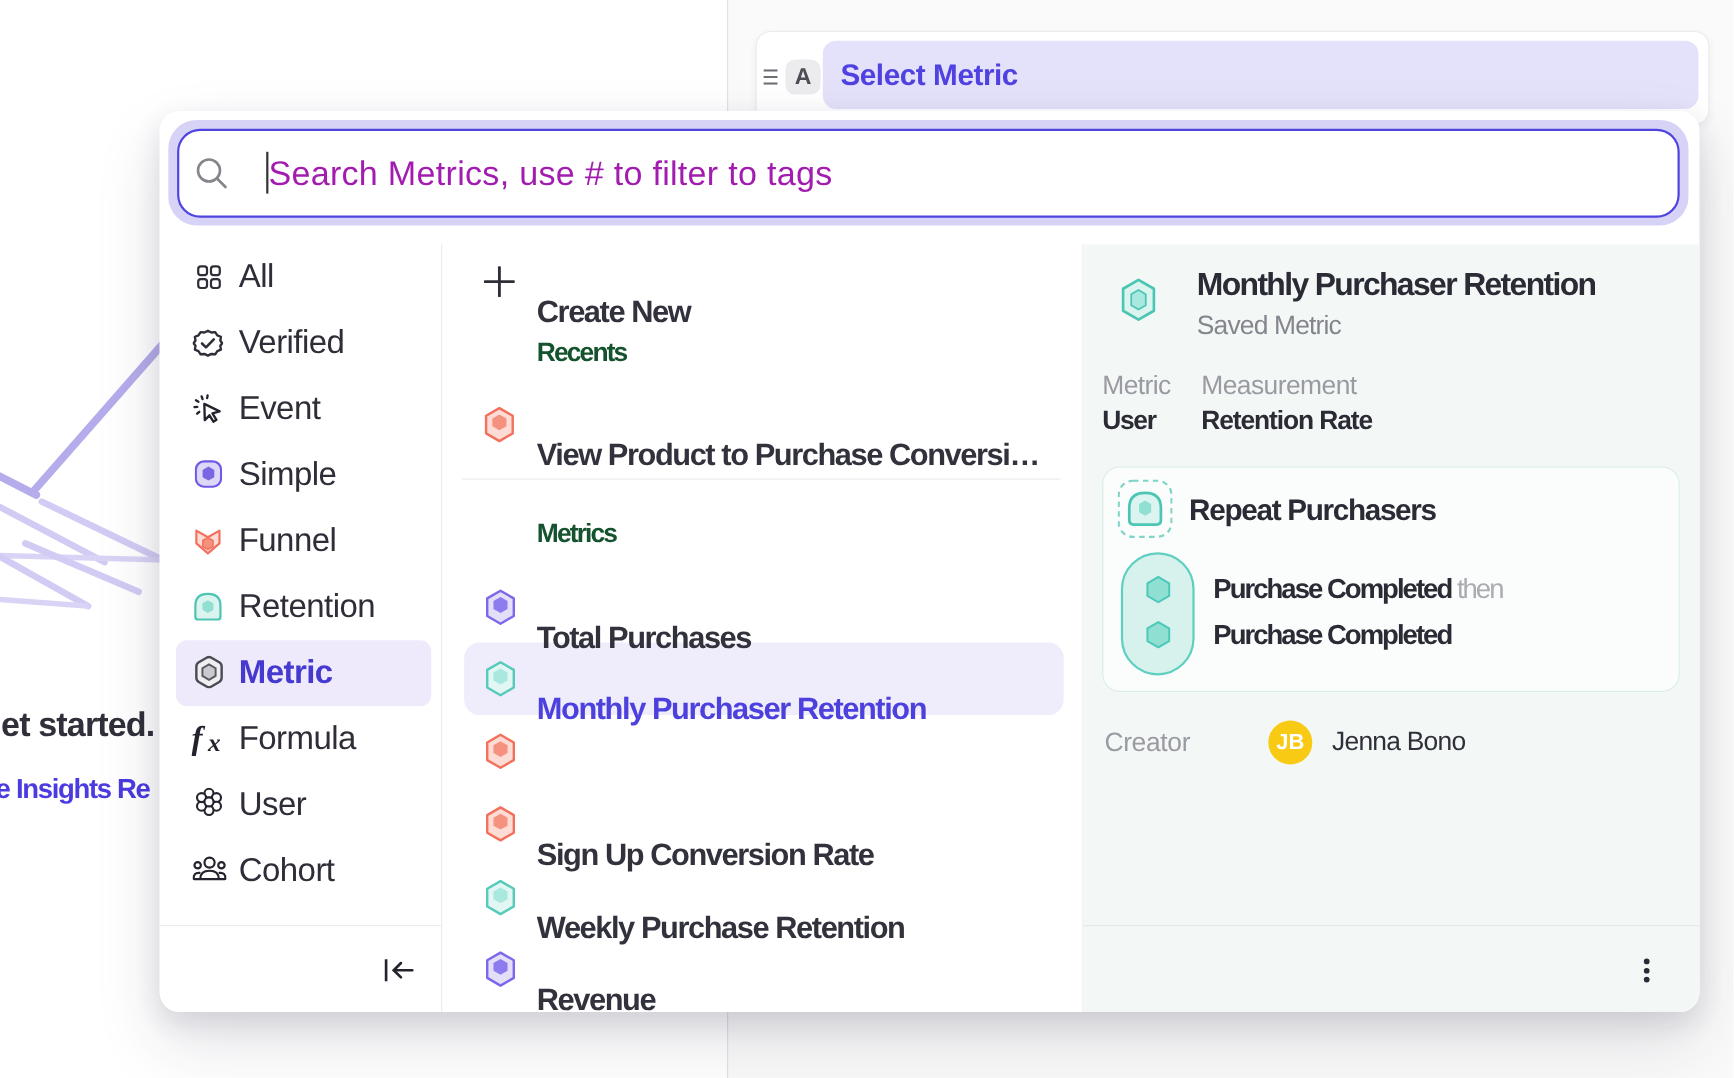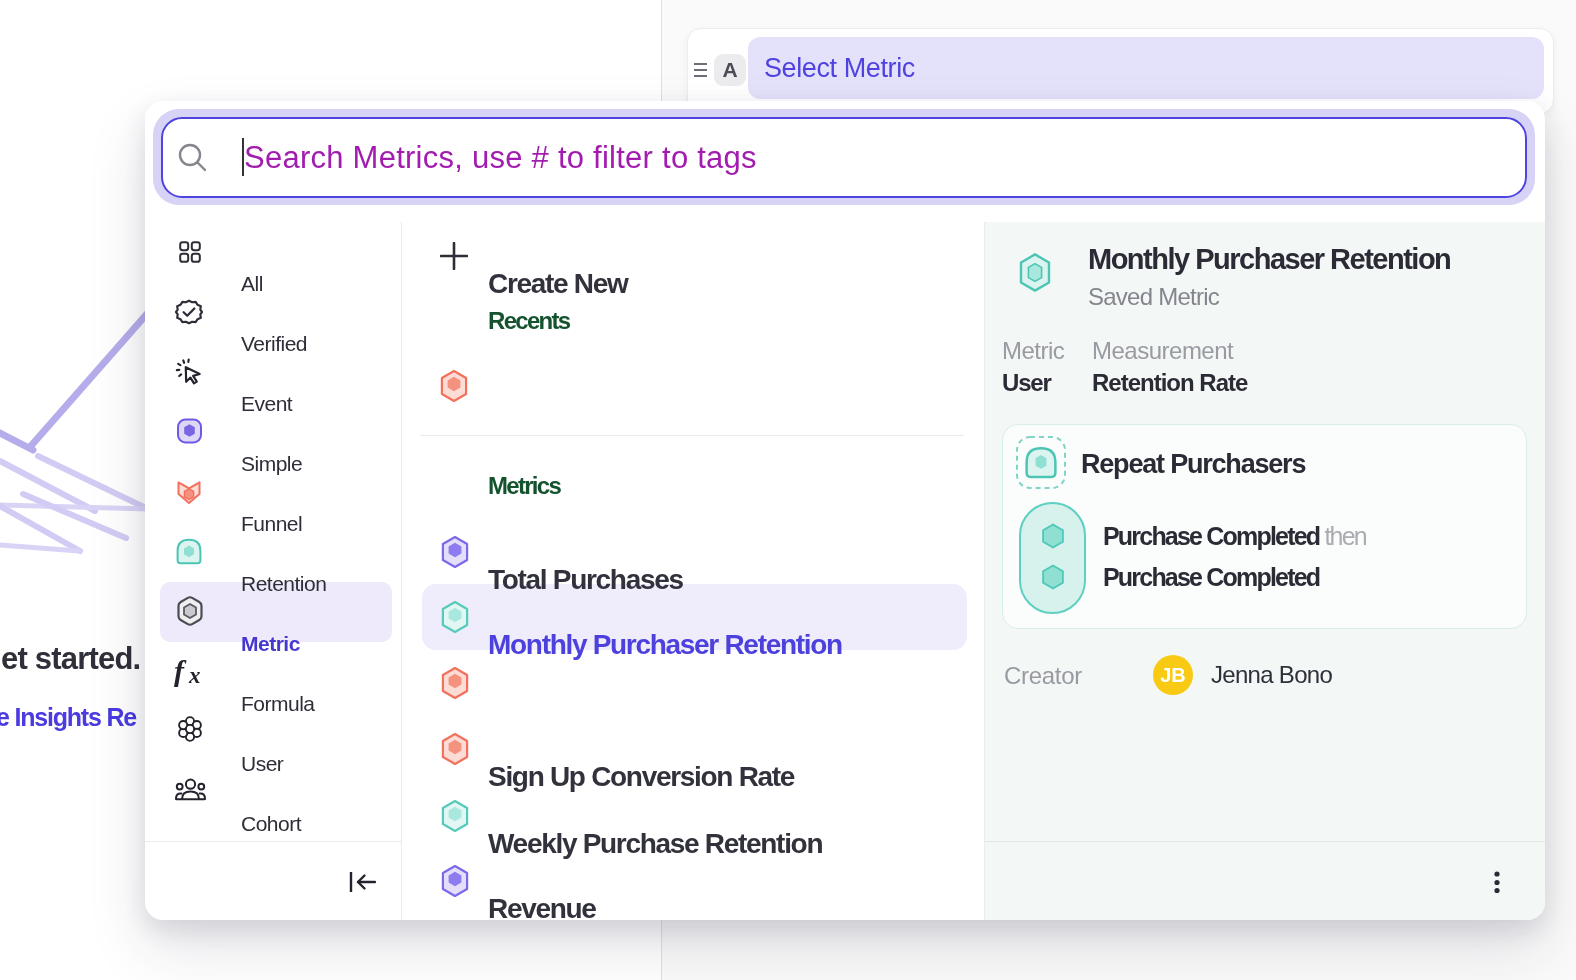--- a/index.html
+++ b/index.html
@@ -12,40 +12,40 @@
   
   #topcard { left:687px; top:28px; width:867px; height:86px; background:#ffffff;
     border:1px solid #ececee; border-radius:14px;
     box-shadow:0 3px 8px rgba(30,30,60,0.05); }
   #achip { left:714px; top:54px; width:32px; height:32px; background:#ececef;
     border-radius:9px; color:#4c4c55; font-size:21px; font-weight:700;
     text-align:center; line-height:32px; }
   #selpill { left:748px; top:37px; width:796px; height:62px; background:#e4e1fa;
     border-radius:12px; }
   #seltext { left:764px; top:37px; height:62px; line-height:62px; color:#4f42e0;
-    font-size:27px; font-weight:400; letter-spacing:-0.4px; }
+    font-size:27px; font-weight:700; letter-spacing:-0.4px; }
   
   #heading { left:1px; top:641px; white-space:nowrap; color:#30303b;
     font-size:31px; font-weight:700; letter-spacing:-0.8px; }
   #linktext { left:-4px; top:703px; white-space:nowrap; color:#4b3be0;
     font-size:25px; font-weight:700; letter-spacing:-1.2px; }
   
   #modal { left:145px; top:101px; width:1400px; height:819px; background:#ffffff;
     border-radius:18px; box-shadow:0 10px 24px rgba(40,40,70,0.12), 0 28px 60px rgba(40,40,70,0.13); }
   #ring { left:8px; top:8px; width:1382px; height:96px; background:#d7d3f6; border-radius:26px; }
   #sinput { left:16px; top:16px; width:1366px; height:81px; background:#ffffff;
     border:2px solid #4f44e0; border-radius:21px; }
   #caret { left:97px; top:37px; width:2px; height:38px; background:#333; }
   #placeholder { left:99px; top:0; height:113px; line-height:113px; color:#a21caf; font-size:31px; letter-spacing:0.25px; }
   
   #sidebar-div { left:256px; top:121px; width:1px; height:698px; background:#ebebee; }
   #middle-div { left:839px; top:121px; width:1px; height:698px; background:#ebebee; }
   #rightpanel { left:840px; top:121px; width:560px; height:698px; background:#f3f8f6;
     border-radius:0 0 18px 0; }
-  .sideitem { left:96px; height:34px; line-height:34px; font-size:21px; color:#2e2e39; letter-spacing:-0.5px;margin-top:32px; }
+  .sideitem { left:72px; height:34px; line-height:34px; font-size:30px; color:#2e2e39; letter-spacing:-0.5px; }
   #sidehl { left:15px; top:481px; width:232px; height:60px; background:#eeeafb; border-radius:10px; }
   #side-bottom-div { left:0px; top:740px; width:256px; height:1px; background:#ebebee; }
   
   .mhead { left:343px; height:34px; line-height:34px; font-size:24px; font-weight:700; color:#14532d; letter-spacing:-1.7px; }
   .mitem { left:343px; height:36px; line-height:36px; font-size:28px; font-weight:700; color:#32323d; letter-spacing:-1.3px;margin-top:28px; }
   #midhl { left:277px; top:483px; width:545px; height:66px; background:#efecfc; border-radius:14px; }
   #mid-divider { left:275px; top:334px; width:544px; height:1px; background:#e9e9ec; }
   
   .rp { position:absolute; }
 </style>
@@ -183,20 +183,21 @@
           <line x1="14" y1="1" x2="14" y2="27"></line>
           <line x1="1" y1="14" x2="27" y2="14"></line>
         </g>
     </svg>
     <div class="mitem abs" style="left:343px;top:137px">Create New</div>
     <div class="mhead abs" style="top:203px">Recents</div>
     <svg class="abs" style="left:294px;top:268px" width="30" height="34" viewBox="0 0 30 34">
       <path d="M15 2 L27.1 9 L27.1 25 L15 32 L2.9 25 L2.9 9 Z" fill="#fcdcd5" stroke="#f2705c" stroke-width="2.2" stroke-linejoin="round"></path>
       <path d="M15 7.8 L21.4 11.4 L21.4 18.6 L15 22.2 L8.6 18.6 L8.6 11.4 Z" fill="#f5927f"></path>
     </svg>
+    <div class="mitem abs" style="top:267px">View Product to Purchase Conversi…</div>
     <div id="mid-divider" class="abs"></div>
     <div class="mhead abs" style="top:368px">Metrics</div>
 
     <svg class="abs" style="left:295px;top:434px" width="30" height="34" viewBox="0 0 30 34">
       <path d="M15 2 L27.1 9 L27.1 25 L15 32 L2.9 25 L2.9 9 Z" fill="#e4def9" stroke="#7b68ea" stroke-width="2.2" stroke-linejoin="round"></path>
       <path d="M15 7.8 L21.4 11.4 L21.4 18.6 L15 22.2 L8.6 18.6 L8.6 11.4 Z" fill="#8d7cf0"></path>
     </svg>
     <div class="mitem abs" style="top:433px">Total Purchases</div>
 
     <svg class="abs" style="left:295px;top:499px" width="30" height="34" viewBox="0 0 30 34">

